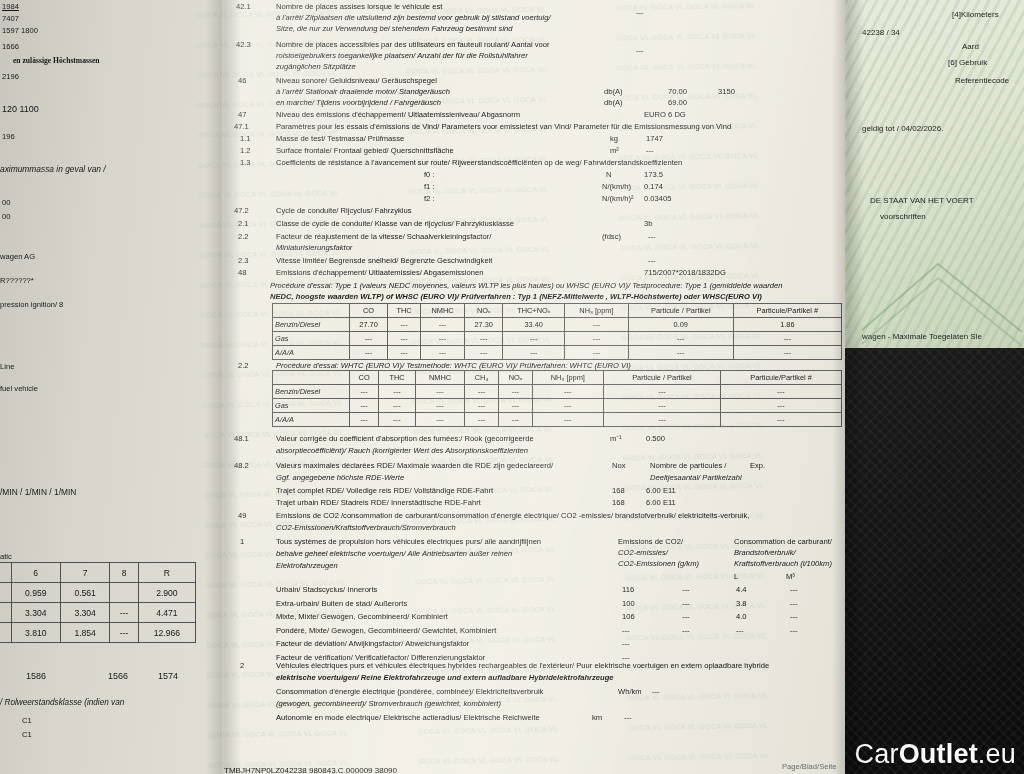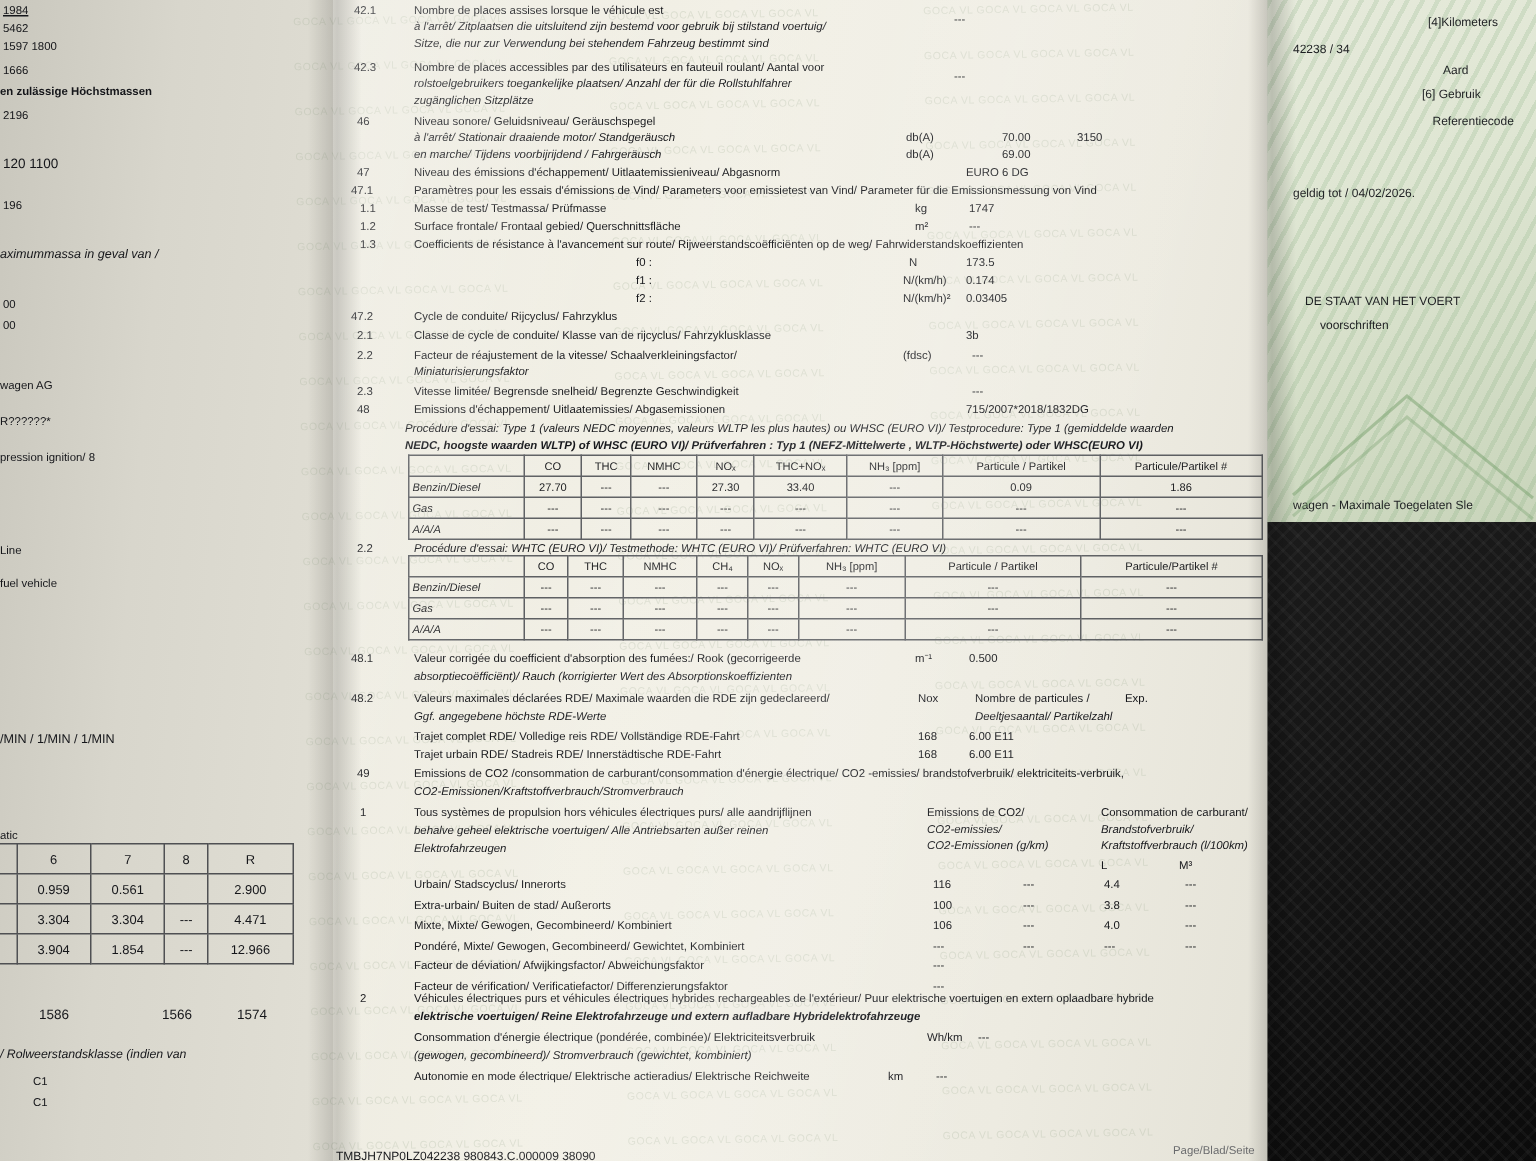--- a/index.html
+++ b/index.html
@@ -184,24 +184,24 @@
       <span style="left:-20px;top:726px;">GOCA VL GOCA VL GOCA VL GOCA VL</span>
       <span style="left:190px;top:726px;">GOCA VL GOCA VL GOCA VL GOCA VL</span>
       <span style="left:400px;top:726px;">GOCA VL GOCA VL GOCA VL GOCA VL</span>
       <span style="left:-20px;top:756px;">GOCA VL GOCA VL GOCA VL GOCA VL</span>
       <span style="left:190px;top:756px;">GOCA VL GOCA VL GOCA VL GOCA VL</span>
       <span style="left:400px;top:756px;">GOCA VL GOCA VL GOCA VL GOCA VL</span>
     </div>
 
   <div>
     <div class="t" style="left:2px;top:2px;text-decoration:underline;">1984</div>
-    <div class="t" style="left:2px;top:14px;">5462</div>
+    <div class="t" style="left:2px;top:14px;">7407</div>
     <div class="t" style="left:2px;top:26px;">1597      1800</div>
     <div class="t" style="left:2px;top:42px;">1666</div>
-    <div class="t b" style="left:0px;top:56px;">en zulässige Höchstmassen</div>
+    <div class="t b" style="left:13px;top:56px;font-family:Liberation Serif, serif;">en zulässige Höchstmassen</div>
     <div class="t" style="left:2px;top:72px;">2196</div>
     <div class="t" style="left:2px;top:105px;font-size:9px;">120      1100</div>
     <div class="t" style="left:2px;top:132px;">196</div>
     <div class="t it" style="left:0px;top:165px;font-size:8.4px;">aximummassa in geval van /</div>
     <div class="t" style="left:2px;top:198px;">00</div>
     <div class="t" style="left:2px;top:212px;">00</div>
     <div class="t" style="left:0px;top:252px;">wagen AG</div>
     <div class="t" style="left:0px;top:276px;">R??????* </div>
     <div class="t" style="left:0px;top:300px;">pression ignition/ 8</div>
     <div class="t" style="left:0px;top:362px;">Line</div>
@@ -227,21 +227,21 @@
           </tr>
           <tr>
             <td></td>
             <td>3.304</td>
             <td>3.304</td>
             <td>---</td>
             <td>4.471</td>
           </tr>
           <tr>
             <td></td>
-            <td>3.904</td>
+            <td>3.810</td>
             <td>1.854</td>
             <td>---</td>
             <td>12.966</td>
           </tr>
         </tbody>
     </table>
 
     <div class="t" style="left:26px;top:672px;font-size:9px;">1586</div>
     <div class="t" style="left:108px;top:672px;font-size:9px;">1566</div>
     <div class="t" style="left:158px;top:672px;font-size:9px;">1574</div>
@@ -538,17 +538,20 @@
         <div class="green-line" style="left:870px;top:196px;">DE STAAT VAN HET VOERT</div>
         <div class="green-line" style="left:880px;top:212px;">voorschriften</div>
         <div class="green-line" style="left:862px;top:332px;text-align:center;">wagen - Maximale Toegelaten Sle</div>
       </div>
     <svg style="position:absolute;left:860px;top:232px;" width="164" height="120" viewBox="0 0 164 120">
       <path d="M2 98 L78 32 L162 100" fill="none" stroke="#7fa575" stroke-width="2" opacity=".55"></path>
       <path d="M2 112 L78 46 L162 114" fill="none" stroke="#7fa575" stroke-width="2" opacity=".4"></path>
     </svg>
   </div>
 
+  <div class="logo">
+    <span class="thin">Car</span><span class="bold">Outlet</span><span class="thin">.eu</span>
+  </div>
 
   <div class="gloss"></div>
   <div class="shadow-left"></div>
   <div class="shadow-right"></div>
 </div>
 
 </body></html>

